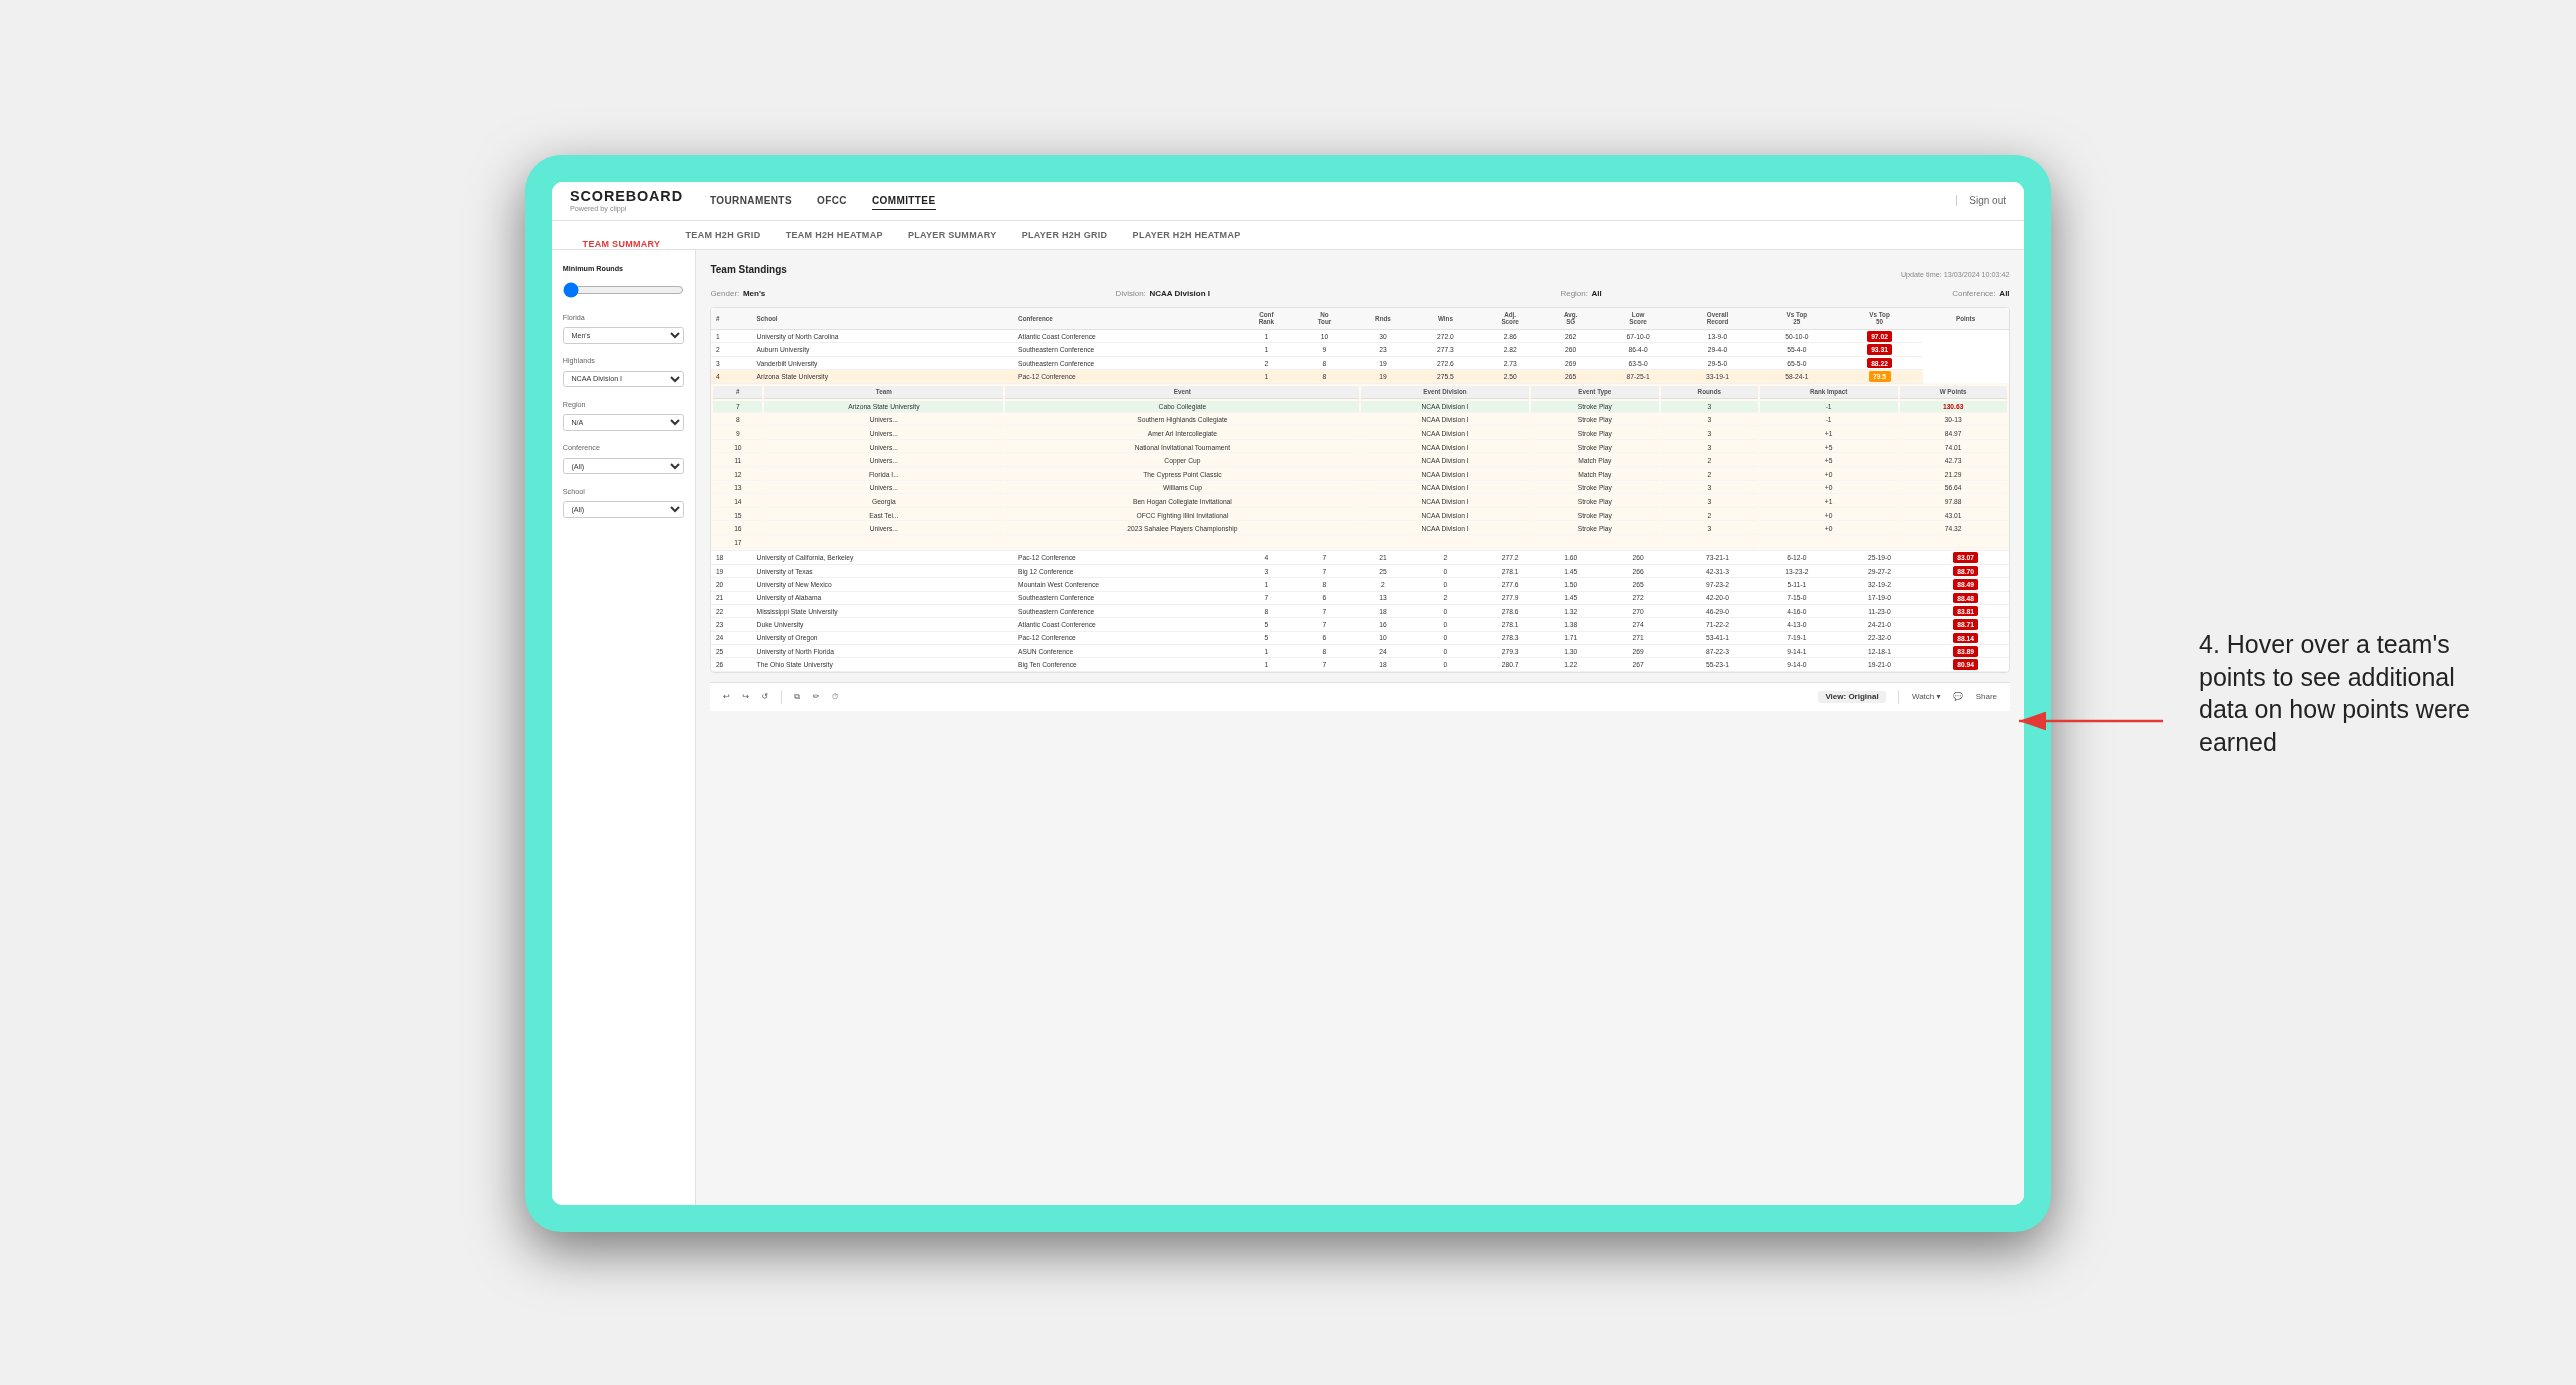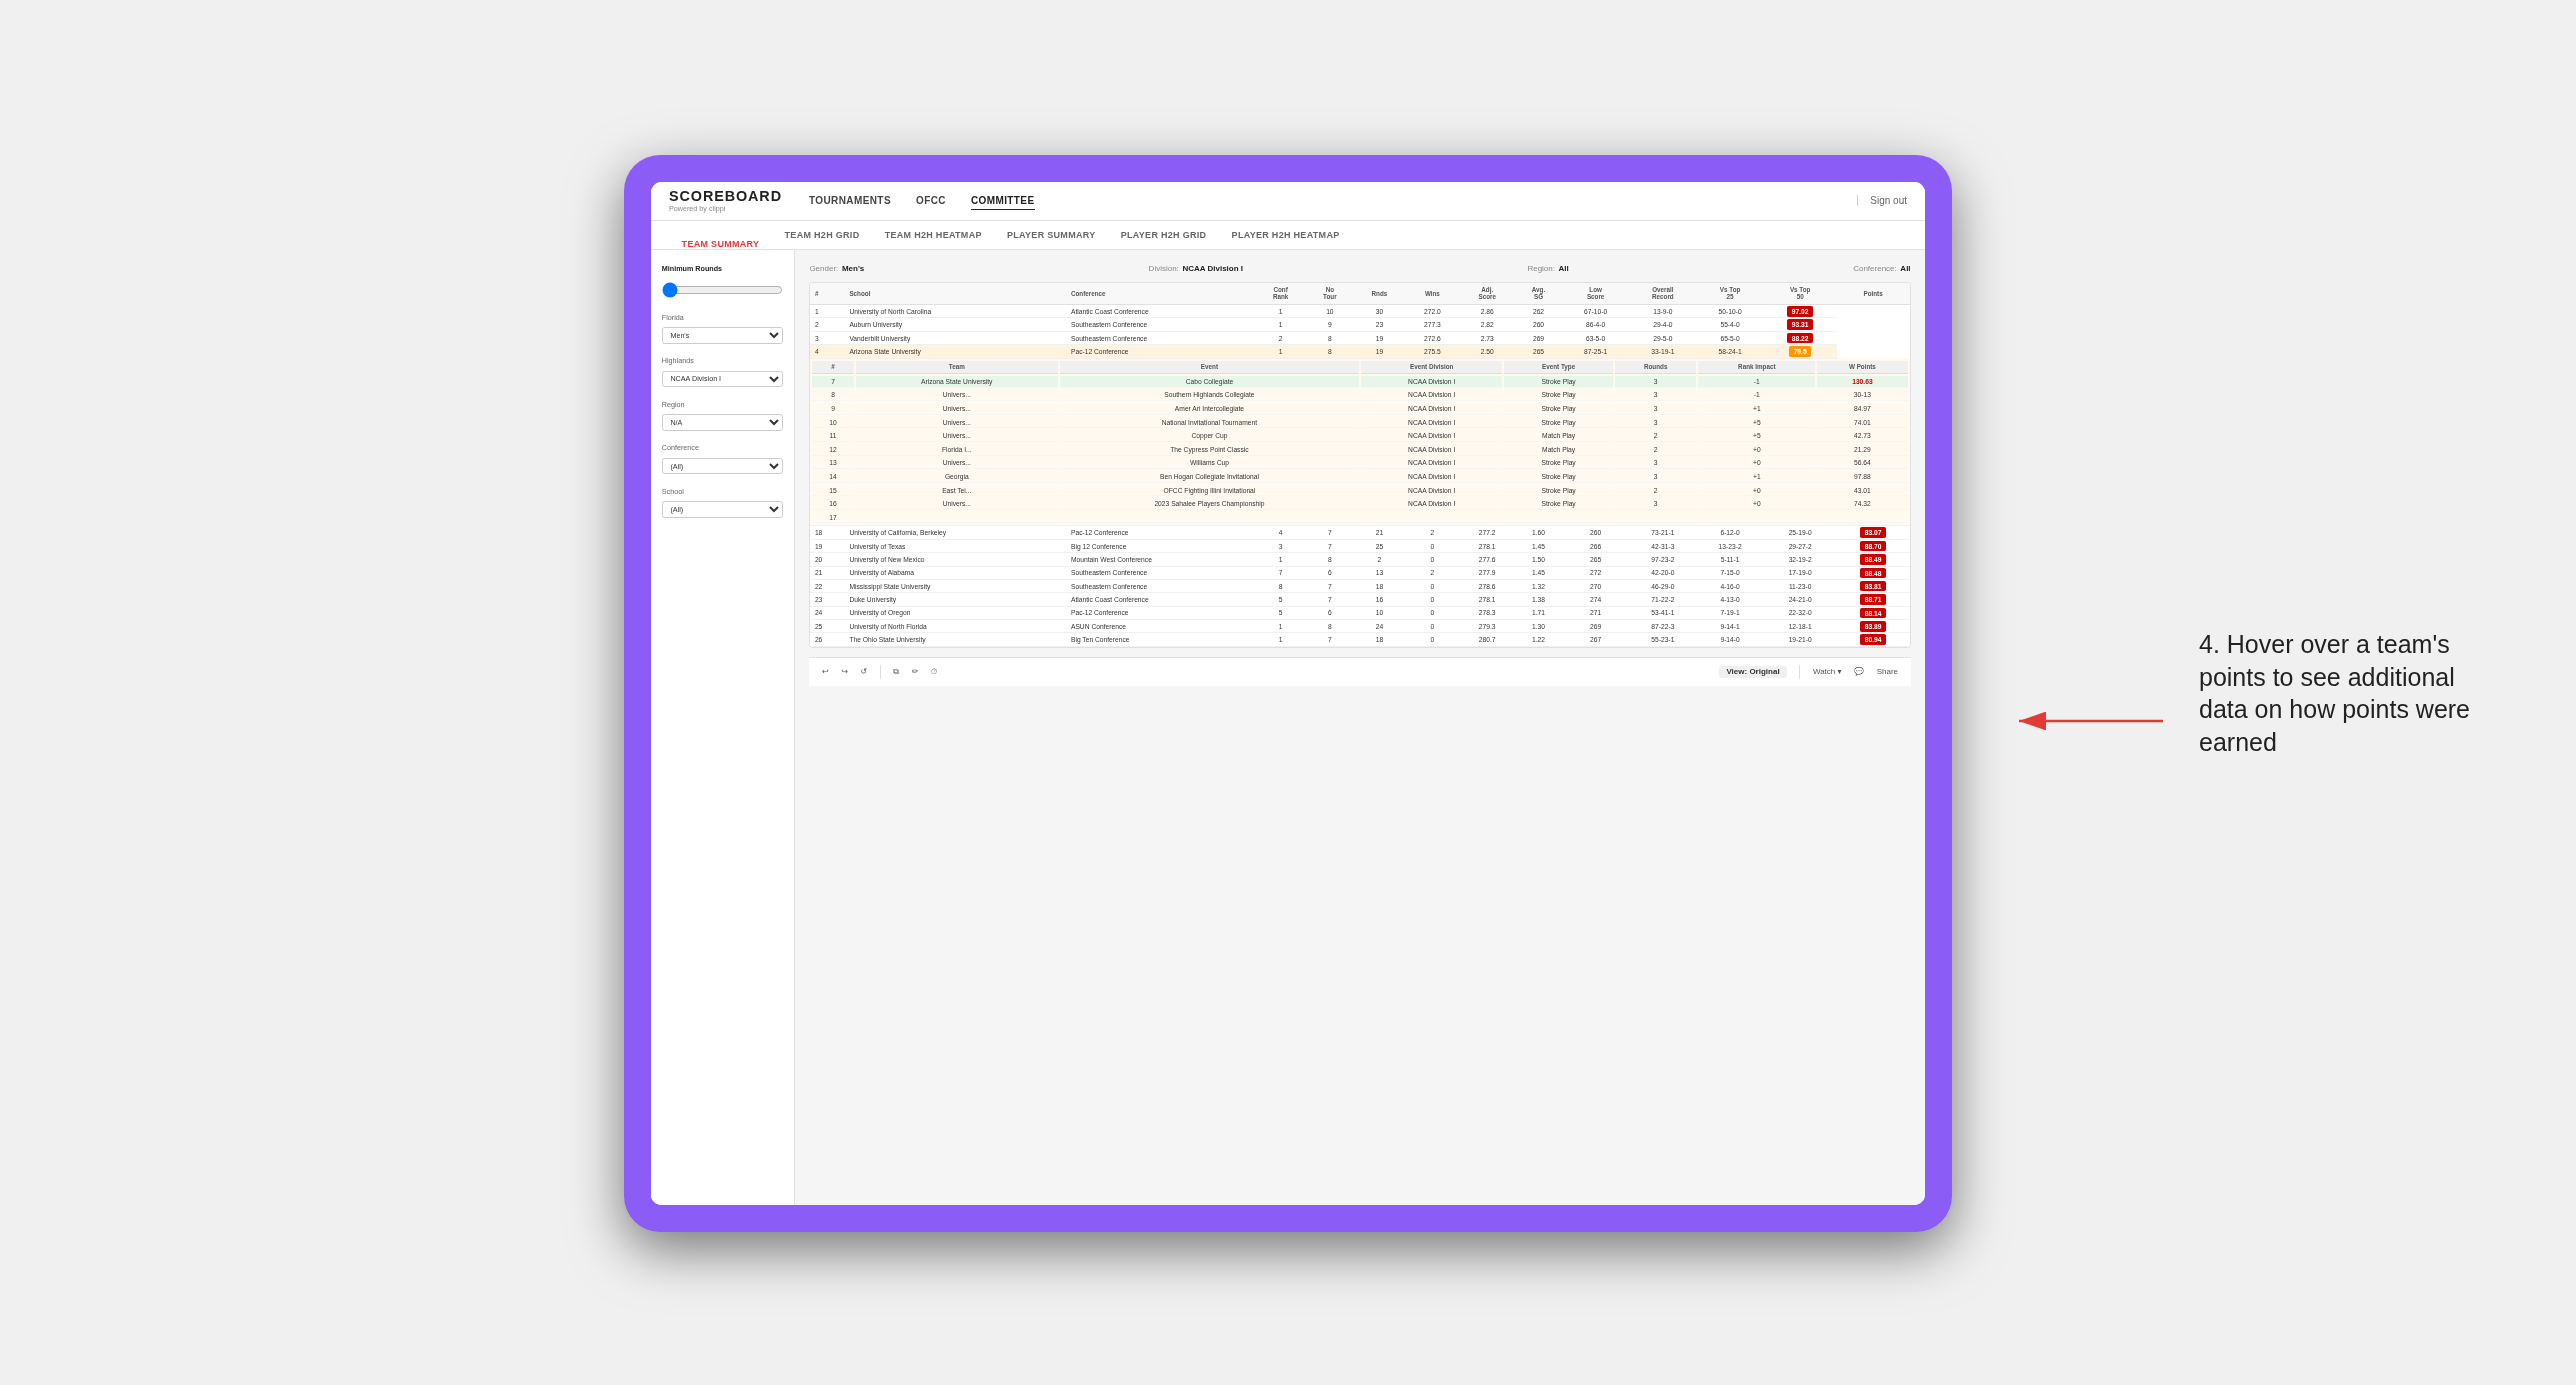--- a/index.html
+++ b/index.html
@@ -9,23 +9,23 @@
       width: 2576px;
       height: 1386px;
       display: flex;
       align-items: center;
       justify-content: center;
       position: relative;
     }
 
     
     .tablet-shell {
-      width: 1328px;
+      width: 1526px;
       height: 1077px;
-      background: #8b5cf6;
+      background: #5eead4;
       border-radius: 36px;
       padding: 27px;
       box-shadow: 0 18px 54px rgba(0,0,0,0.5);
       position: relative;
     }
     .tablet-screen {
       width: 100%;
       height: 100%;
       background: #fff;
       border-radius: 10.8px;
@@ -389,20 +389,28 @@
         <div class="sidebar-group">
           <span class="sidebar-label">School</span>
           <select class="sidebar-select">
             <option>(All)</option>
           </select>
         </div>
       </div>
 
       <div class="content-panel">
 
+        <div class="panel-header">
+          <div>
+            <div style="font-size:10px;font-weight:700;color:#222;">Team Standings</div>
+          </div>
+          <div>
+            <span class="update-time">Update time: 13/03/2024 10:03:42</span>
+          </div>
+        </div>
 
         <div class="filter-row">
           <div class="filter-item">
             <span class="filter-label">Gender:</span>
             <span class="filter-value">Men's</span>
           </div>
           <div class="filter-item">
             <span class="filter-label">Division:</span>
             <span class="filter-value">NCAA Division I</span>
           </div>

